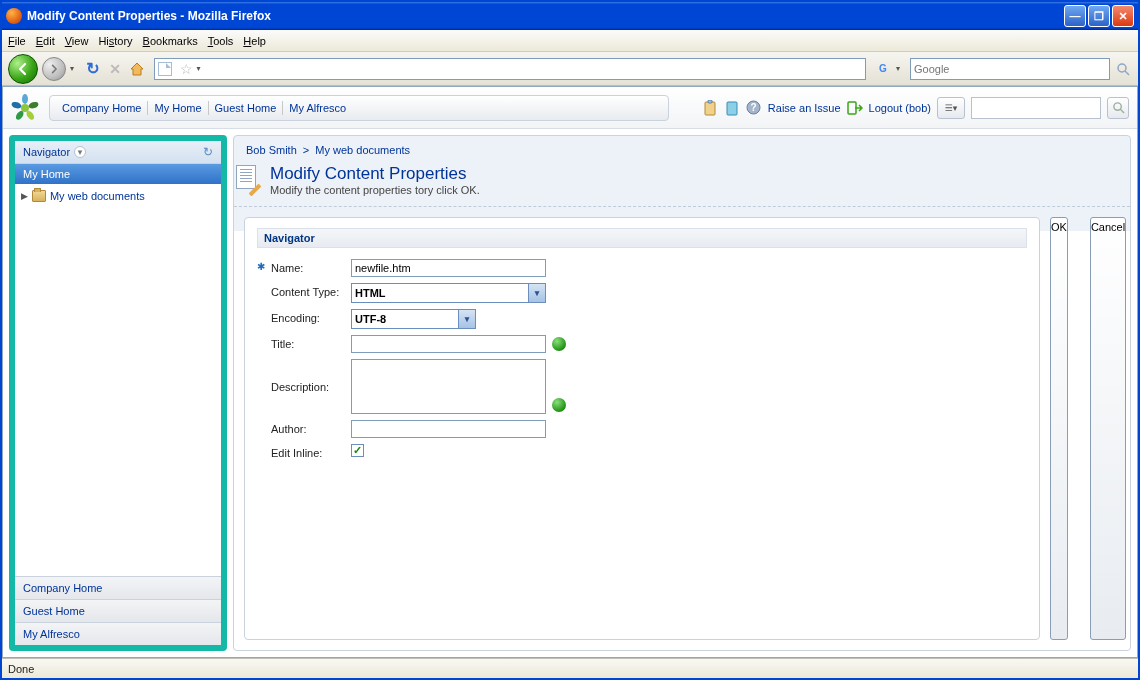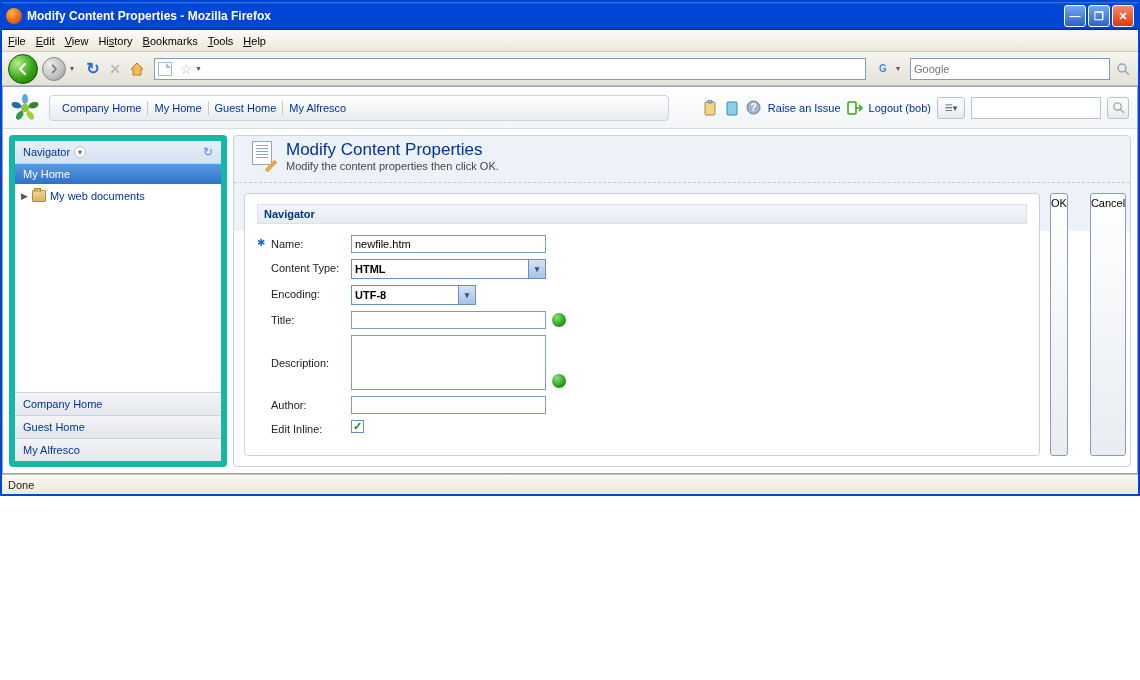--- a/index.html
+++ b/index.html
@@ -1,19 +1,19 @@
 <!DOCTYPE html>
 <html><head>
 <meta charset="utf-8">
 <style>
 * { box-sizing: border-box; margin: 0; padding: 0; }
 body { font-family: Tahoma, Arial, sans-serif; font-size: 11px; background: #fff; overflow: hidden; }
 
 
-.window { width: 1140px; height: 496px; border: 2px solid #0046d5; background: #ece9d8; display: flex; flex-direction: column; }
+.window { width: 1140px; height: 680px; border: 2px solid #0046d5; background: #ece9d8; display: flex; flex-direction: column; }
 .titlebar { height: 28px; background: linear-gradient(to bottom, #3b7ae8 0%, #0046d5 8%, #0046d5 92%, #002a8f 100%); display: flex; align-items: center; padding: 0 4px; color: #fff; }
 .titlebar .ff-icon { width: 16px; height: 16px; background: radial-gradient(circle at 35% 30%, #ffb347 0%, #e8701b 50%, #b73a0f 100%); border-radius: 50%; margin-right: 5px; }
 .titlebar .title { flex: 1; font-weight: bold; font-size: 12px; }
 .win-btns { display: flex; gap: 2px; }
 .win-btn { width: 22px; height: 22px; border: 1px solid #fff; border-radius: 3px; display: flex; align-items: center; justify-content: center; color: #fff; font-weight: bold; font-size: 11px; }
 .win-min { background: linear-gradient(to bottom, #6fa8f2, #2b62c8); }
 .win-max { background: linear-gradient(to bottom, #6fa8f2, #2b62c8); }
 .win-close { background: linear-gradient(to bottom, #f28a6f, #dd3910); }
 
 
@@ -75,21 +75,21 @@
 .folder-icon { width: 14px; height: 12px; background: linear-gradient(to bottom, #f0d799, #d9b35a); border: 1px solid #b08a3a; border-radius: 1px; position: relative; }
 .folder-icon::before { content: ""; position: absolute; top: -3px; left: 1px; width: 5px; height: 3px; background: #d9b35a; border: 1px solid #b08a3a; border-bottom: none; border-radius: 1px 1px 0 0; }
 .side-space { flex: 1; }
 .side-link { background: linear-gradient(to bottom, #f3f4f6, #e4e7eb); border-top: 1px solid #c9d2dd; padding: 5px 8px; color: #003399; cursor: pointer; }
 
 
 .main { flex: 1; border: 1px solid #c9d2dd; border-radius: 4px; background: linear-gradient(to bottom, #edf2f8 0, #edf2f8 95px, #fff 95px); display: flex; flex-direction: column; overflow: hidden; }
 .breadcrumb { padding: 8px 12px 4px; color: #003399; font-size: 11px; }
 .breadcrumb .bc-item { cursor: pointer; }
 .breadcrumb .bc-sep { color: #003399; margin: 0 3px; }
-.page-head { display: flex; align-items: flex-start; padding: 4px 16px 10px; gap: 8px; border-bottom: 1px dashed #c0cbd8; }
+.page-head { display: flex; align-items: flex-start; padding: 4px 0 10px; gap: 8px; border-bottom: 1px dashed #c0cbd8; }
 .page-head-icon { width: 28px; height: 28px; position: relative; }
 .page-head-icon .doc { width: 20px; height: 24px; background: #fff; border: 1px solid #8fa5c0; position: absolute; top: 1px; left: 2px; }
 .page-head-icon .doc::before { content: ""; position: absolute; top: 3px; left: 3px; width: 12px; height: 1px; background: #8fa5c0; box-shadow: 0 3px 0 #8fa5c0, 0 6px 0 #8fa5c0, 0 9px 0 #8fa5c0, 0 12px 0 #8fa5c0; }
 .page-head-icon .pencil { position: absolute; bottom: 0; right: 0; width: 14px; height: 4px; background: #e8a94a; transform: rotate(-45deg); border-radius: 1px; }
 .page-title { color: #003399; font-size: 17px; }
 .page-sub { color: #444; font-size: 11px; }
 .main-inner { flex: 1; display: flex; padding: 10px; gap: 10px; }
 .props-panel { flex: 1; border: 1px solid #c9d2dd; border-radius: 4px; padding: 10px 12px; background: #fff; }
 .props-title { background: linear-gradient(to bottom, #f4f6f9, #e7ebf1); border: 1px solid #dbe1e9; color: #003681; font-weight: bold; padding: 3px 6px; margin-bottom: 8px; font-size: 11px; }
 .form-row { display: flex; align-items: flex-start; padding: 3px 0; }
@@ -253,28 +253,33 @@
             </div>
           </div>
           <div class="side-space"></div>
           <div class="side-link">Company Home</div>
           <div class="side-link">Guest Home</div>
           <div class="side-link">My Alfresco</div>
         </div>
       </div>
 
       <div class="main">
+        <div class="breadcrumb">
+          <span class="bc-item">Bob Smith</span>
+          <span class="bc-sep">&gt;</span>
+          <span class="bc-item">My web documents</span>
+        </div>
         <div class="page-head">
           <div class="page-head-icon">
             <div class="doc"></div>
               <div class="pencil"></div>
           </div>
           <div>
             <div class="page-title">Modify Content Properties</div>
-            <div class="page-sub">Modify the content properties then click OK.</div>
+            <div class="page-sub">Modify the content properties tory click OK.</div>
           </div>
         </div>
         <div class="main-inner">
           <div class="props-panel">
             <div class="props-title">Navigator</div>
 
             <div class="form-row">
               <div class="form-req">✱</div>
               <div class="form-label">Name:</div>
               <input class="form-input w195" value="newfile.htm" style="">

